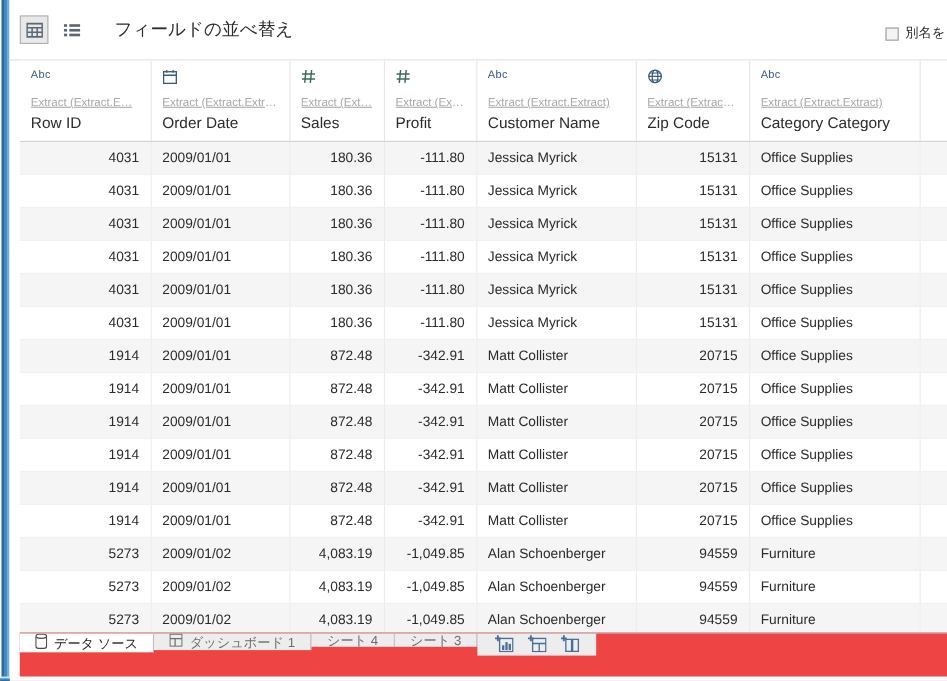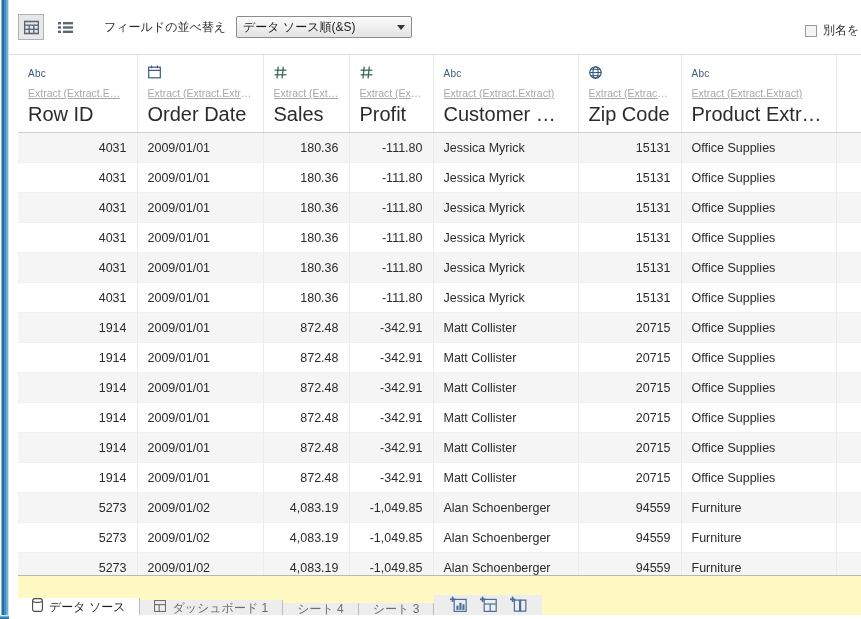--- a/index.html
+++ b/index.html
@@ -86,21 +86,21 @@
     cursor: pointer;
   }
   .icon-btn.selected {
     border: 1px solid #b0b0b0;
     background: #e8e8e8;
   }
   .icon-btn svg { display: block; }
 
   .sort-label {
     margin-left: 26px;
-    font-size: 12px;
+    font-size: 16px;
     color: #2b2b2b;
     white-space: nowrap;
   }
 
   .sort-select {
     margin-left: 10px;
     position: relative;
     width: 176px;
     height: 22px;
     box-sizing: border-box;
@@ -188,41 +188,41 @@
     box-sizing: border-box;
     height: 73px;
   }
   thead th.spacer {
     border-right: none;
   }
   .th-icon {
     height: 16px;
     margin-bottom: 8px;
     display: flex;
-    align-items: flex-end;
+    align-items: flex-start;
   }
   .abc-glyph {
     font-family: "Liberation Sans", sans-serif;
     font-size: 10px;
     color: #3b5a7a;
     letter-spacing: .3px;
     font-weight: normal;
   }
   .th-source {
     font-size: 10.5px;
     color: #a8a8a8;
     white-space: nowrap;
     overflow: hidden;
     text-overflow: ellipsis;
     margin-bottom: 4px;
     font-weight: normal;
     text-decoration: underline;
   }
   .th-name {
-    font-size: 20px;
+    font-size: 14px;
     color: #2b2b2b;
     white-space: nowrap;
     overflow: hidden;
     text-overflow: ellipsis;
     font-weight: normal;
   }
 
   
   tbody td {
     border-right: 1px solid #ebebeb;
@@ -251,24 +251,24 @@
   col.c-cat     { width: 155px; }
   col.c-space   { width: 34px; }
 
   
   .tabbar {
     position: absolute;
     left: 9px;
     right: 0;
     bottom: 4px;
     height: 40px;
-    background: #fef9c3;
+    background: #ef4444;
     border-top: 1px solid #b9b9b9;
     display: flex;
-    align-items: flex-end;
+    align-items: flex-start;
     box-sizing: border-box;
   }
   .tab {
     display: flex;
     align-items: center;
     gap: 6px;
     padding: 0 14px;
     border-right: 1px solid #bdbdbd;
     font-size: 12px;
     color: #6d6d6d;
@@ -335,26 +335,20 @@
               <rect x="5" y="6.3" width="10" height="2.4" fill="#5a6876"></rect>
               <rect x="0" y="10.6" width="3" height="2.4" fill="#5a6876"></rect>
               <rect x="5" y="10.6" width="10" height="2.4" fill="#5a6876"></rect>
             </svg>
           </span>
         </div>
       </div>
 
       <div class="sort-label">フィールドの並べ替え</div>
 
-      <div class="sort-select">
-        <div class="sel-text">データ ソース順(&amp;S)</div>
-        <div class="sel-arrow">
-            <span class="caret-down"></span>
-          </div>
-      </div>
 
       <div class="alias-box">
         <span class="chk"></span>
         <span class="alias-text">別名を</span>
       </div>
     </div>
 
     <div class="grid-wrap">
       <table class="grid">
         <colgroup>
@@ -430,21 +424,21 @@
                 </svg>
               </div>
               <div class="th-source">Extract (Extract.…</div>
               <div class="th-name">Zip Code</div>
             </th>
             <th>
               <div class="th-icon">
                   <span class="abc-glyph">Abc</span>
                 </div>
               <div class="th-source">Extract (Extract.Extract)</div>
-              <div class="th-name">Product Extract</div>
+              <div class="th-name">Category Category</div>
             </th>
             <th class="spacer"></th>
           </tr>
         </thead>
         <tbody id="grid-body">
             <tr class="odd">
               <td class="num">4031</td>
               <td class="txt">2009/01/01</td>
               <td class="num">180.36</td>
               <td class="num">-111.80</td>

